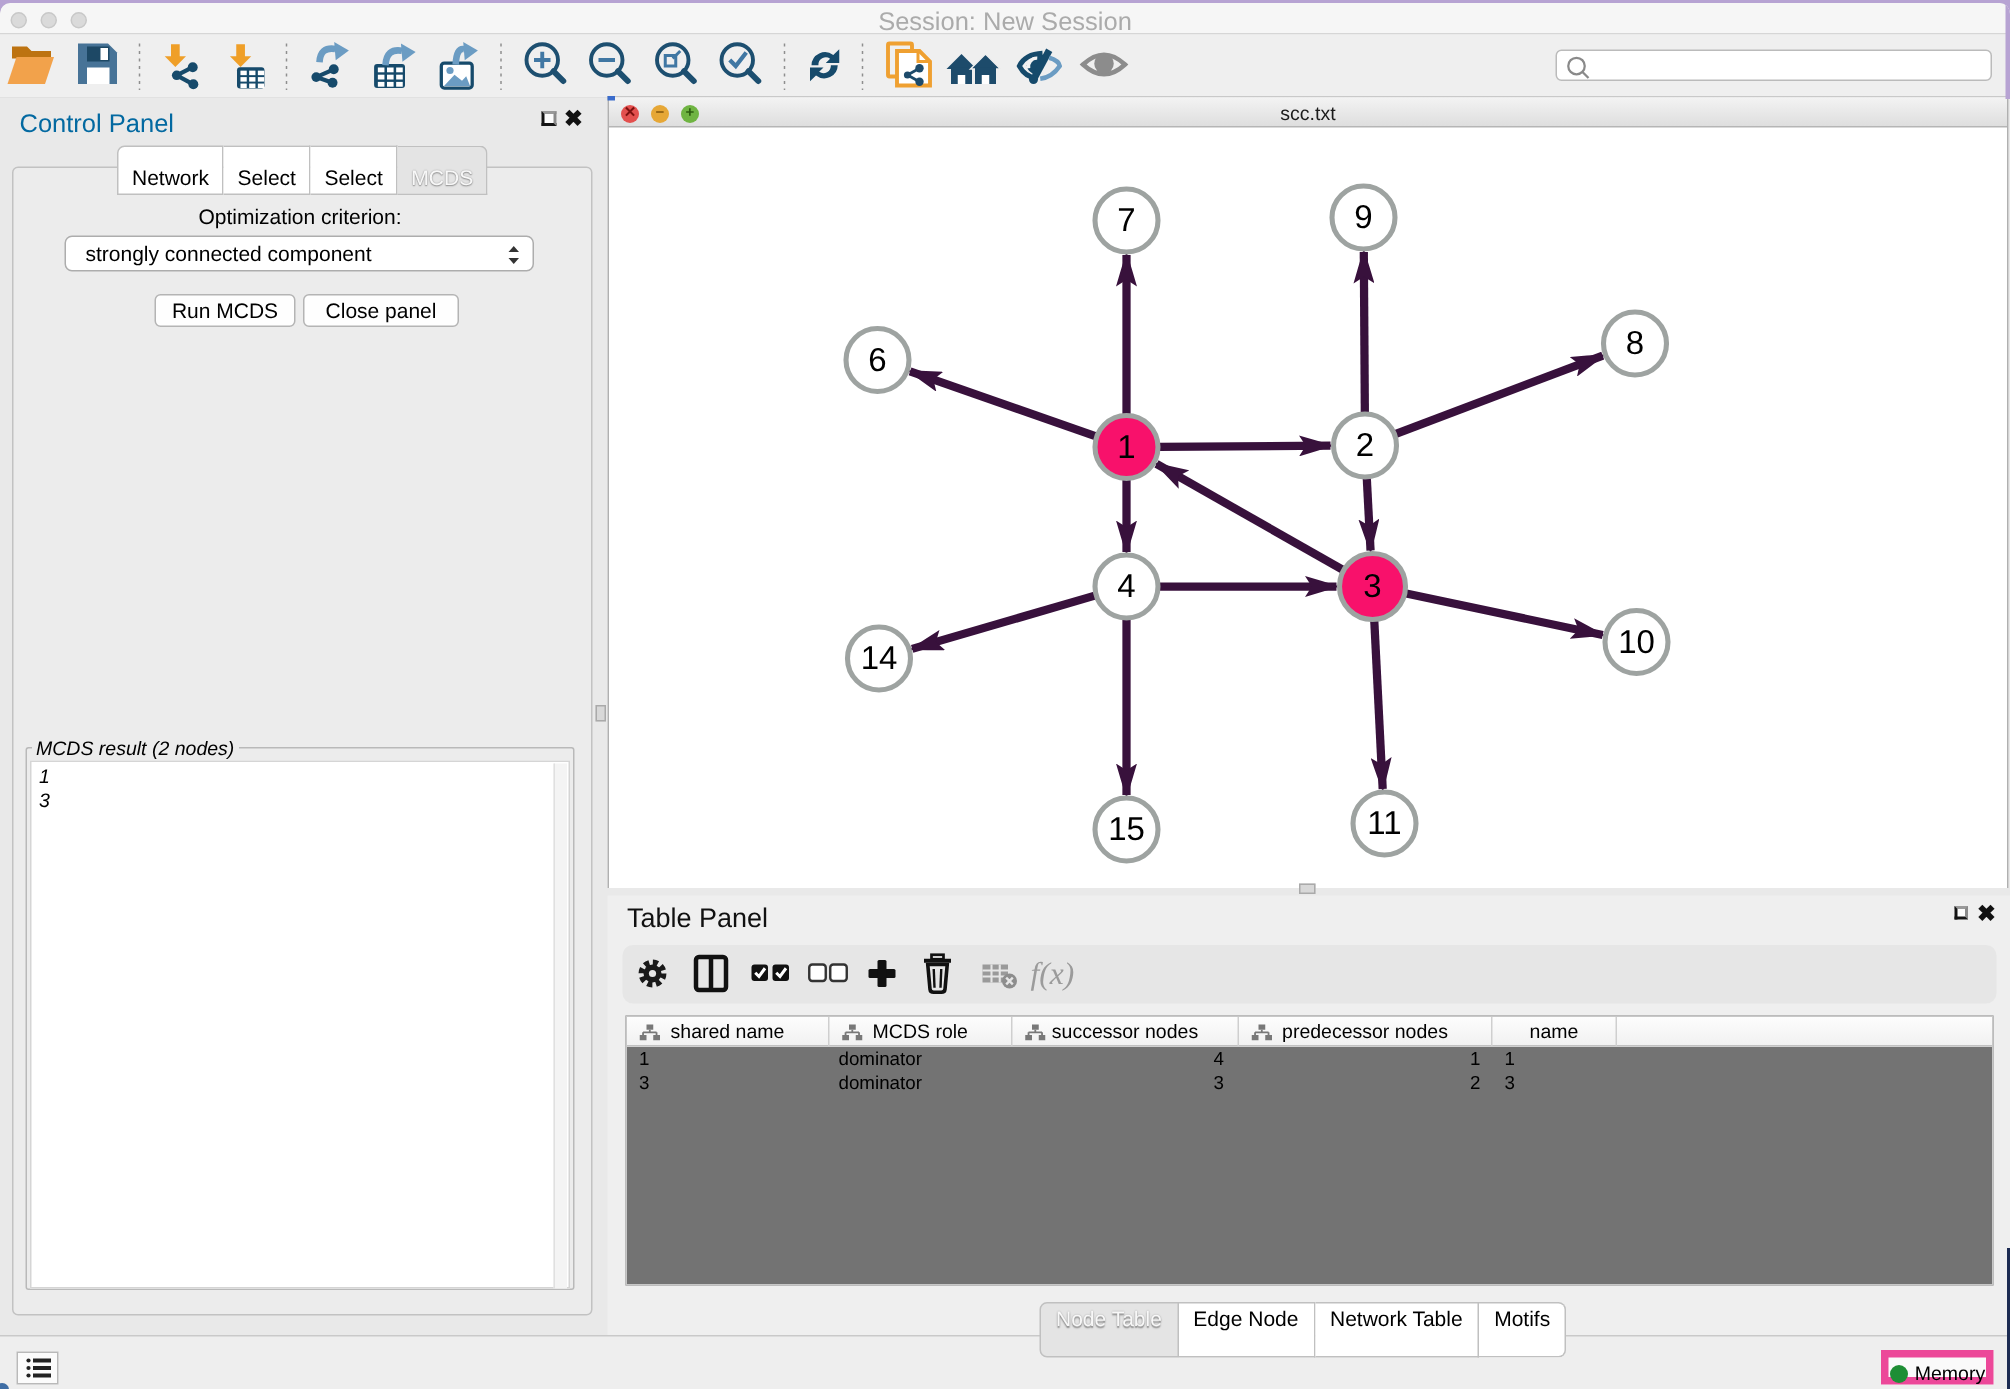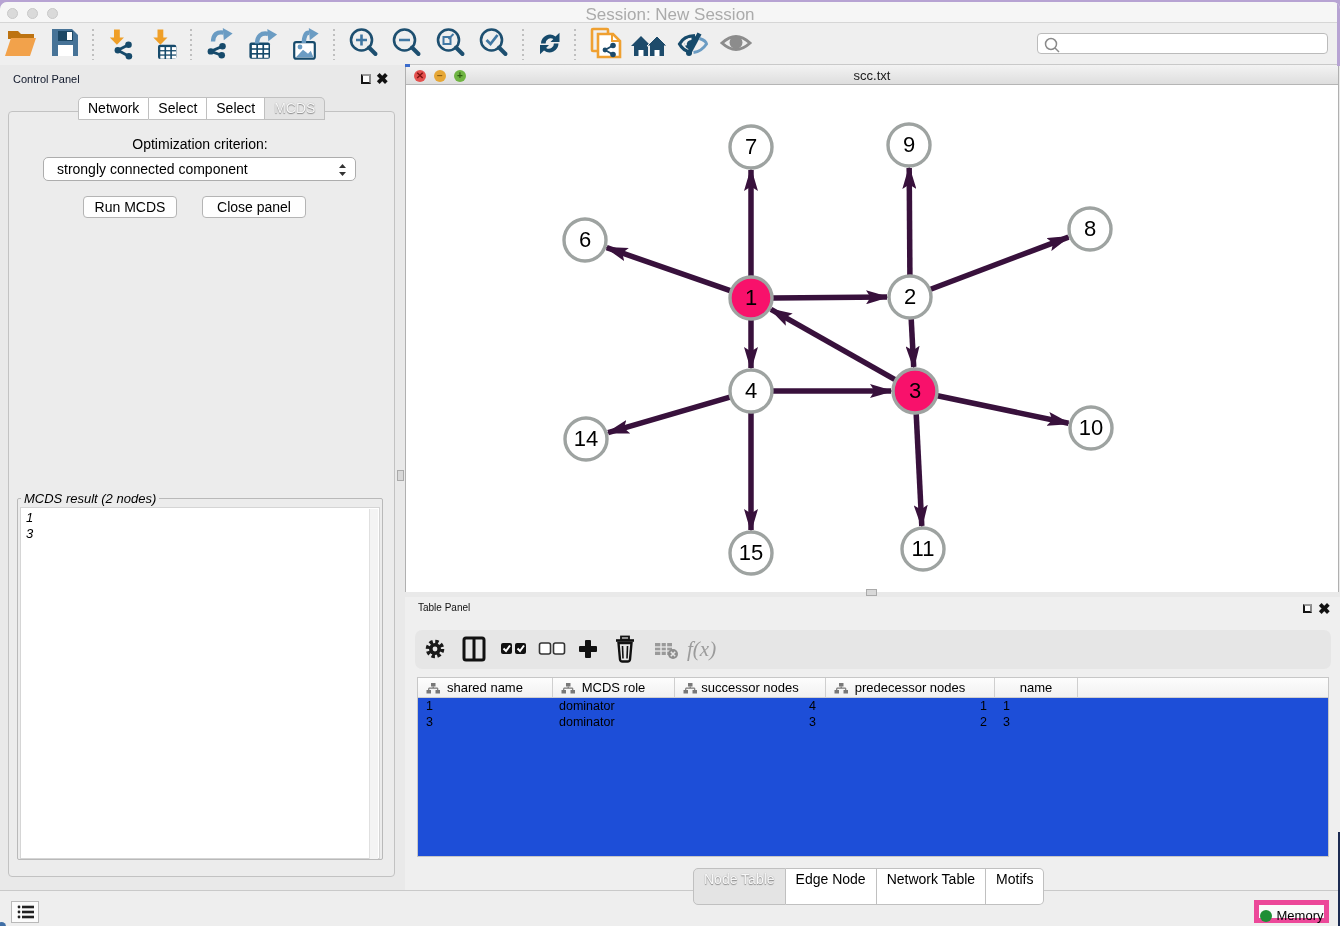--- a/index.html
+++ b/index.html
@@ -15,25 +15,25 @@
 #title { position:absolute; top:3px; left:0; width:100%; text-align:center;
   font-size:17px; color:#ababab; }
 
 #toolbar { position:absolute; left:0; top:21px; width:100%; height:43px;
   background:#efefef; border-bottom:1px solid #c3c3c3; }
 #searchbox { position:absolute; left:1037px; top:10px; width:291px; height:21px;
   background:#fff; border:1px solid #bbb; border-radius:4px; }
 
 #cpanel { position:absolute; left:0; top:63px; width:400px; height:825px;
   background:#e9e9e9; }
-#cpanel-hdr { position:absolute; left:13px; top:8px; font-size:11px; color:#0f172a; }
+#cpanel-hdr { position:absolute; left:13px; top:8px; font-size:17px; color:#0369a1; }
 .wbtn { position:absolute; font-size:13px; color:#111; }
 .tabs { position:absolute; display:flex; font-size:14px; z-index:5; }
 .tab { background:#fff; border:1px solid #c0c0c0; border-left:none;
-  padding:2px 9px 3px 9px; color:#000; text-align:center; }
+  padding:12px 9px 3px 9px; color:#000; text-align:center; }
 .tab.first { border-left:1px solid #c0c0c0; border-radius:5px 0 0 0; }
 .tab.last { border-radius:0 5px 0 0; }
 .tab.sel { background:#e4e4e4; color:#f8f8f8;
   text-shadow:0 0 1px #9a9a9a, 0 1px 1px #8a8a8a; }
 #cp-tabs { left:78px; top:32px; }
 #cp-content { position:absolute; left:8px; top:46px; width:387px; height:766px;
   border:1px solid #c2c2c2; border-radius:4px; background:#ececec; }
 #opt-label { position:absolute; left:0; top:71px; width:100%; text-align:center;
   font-size:14px; color:#000; }
 #combo { position:absolute; left:43px; top:92px; width:313px; height:24px;
@@ -64,25 +64,25 @@
 
 #vdiv { position:absolute; left:400px; top:63px; width:5px; height:825px; background:#e9e9e9; }
 #vdiv .h { position:absolute; left:-3px; top:405px; width:7px; height:11px;
   background:#d8d8d8; border:1px solid #aaa; }
 #hdiv { position:absolute; left:405px; top:590px; width:935px; height:5px; background:#e9e9e9; }
 #hdiv .h { position:absolute; left:461px; top:-3px; width:11px; height:7px;
   background:#d8d8d8; border:1px solid #aaa; }
 
 #tpanel { position:absolute; left:405px; top:595px; width:935px; height:293px;
   background:#efefef; }
-#tp-hdr { position:absolute; left:13px; top:5px; font-size:10px; color:#111; }
+#tp-hdr { position:absolute; left:13px; top:5px; font-size:18px; color:#111; }
 #tp-toolbar { position:absolute; left:10px; top:33px; width:916px; height:39px;
   background:#e6e6e6; border-radius:7px; }
 #tp-table { position:absolute; left:12px; top:80px; width:912px; height:180px;
-  background:#1d4ed8; border:1px solid #c7c7c7; }
+  background:#737373; border:1px solid #c7c7c7; }
 #thead { position:absolute; left:0; top:0; width:100%; height:20px;
   background:linear-gradient(#fdfdfd,#f1f1f1); border-bottom:1px solid #cfcfcf;
   font-size:13px; color:#000; }
 .thc { position:absolute; top:0; height:20px; border-right:1px solid #cfcfcf;
   text-align:center; line-height:20px; }
 .thc svg { position:absolute; left:8px; top:4px; }
 .trow { position:absolute; width:100%; height:16px; font-size:12.5px; color:#000; }
 .trow div { position:absolute; }
 
 #tp-tabs { left:288px; top:271px; }
@@ -263,21 +263,21 @@
       <div class="tab">Select</div>
       <div class="tab last sel">MCDS</div>
     </div>
     <div id="cp-content"></div>
     <div id="combo">strongly connected component
       <svg width="11" height="16" viewBox="0 0 11 16">
         <path d="M2 6 L5.5 2 L9 6 Z M2 10 L5.5 14 L9 10 Z" fill="#333"></path>
       </svg>
     </div>
     <div id="opt-label">Optimization criterion:</div>
-    <div class="pbtn" style="left:83px; width:94px">Run MCDS</div>
+    <div class="pbtn" style="left:103px; width:94px">Run MCDS</div>
     <div class="pbtn" style="left:202px; width:104px">Close panel</div>
     <fieldset id="fieldset">
       <legend>MCDS result (2 nodes)</legend>
       <div id="resultbox">1<br>3<div class="sb"></div></div>
     </fieldset>
   </div>
   <div id="vdiv">
       <div class="h"></div>
     </div>
   <div id="frame">

